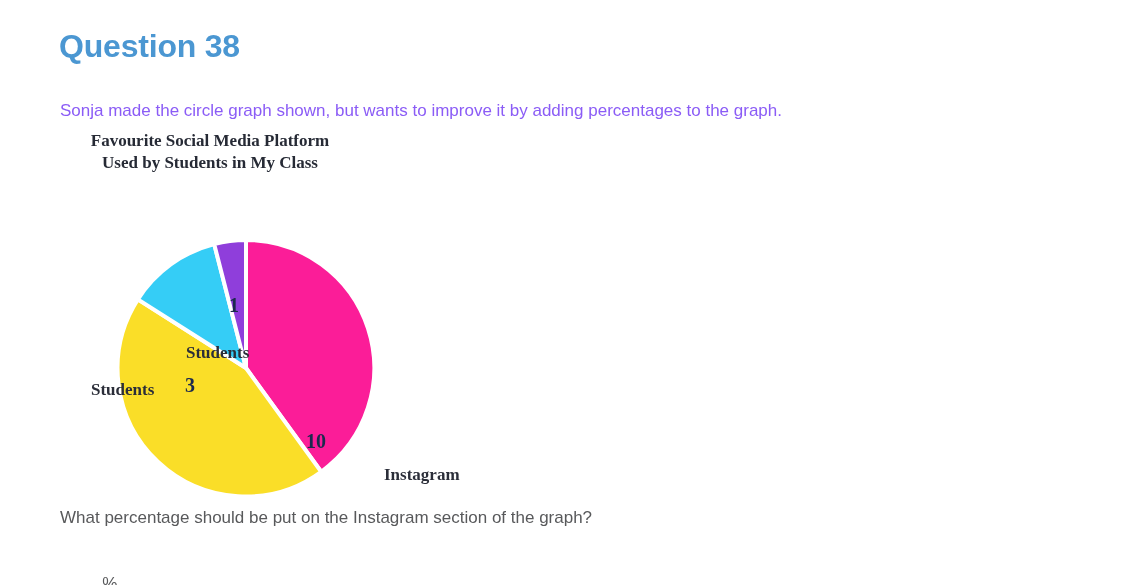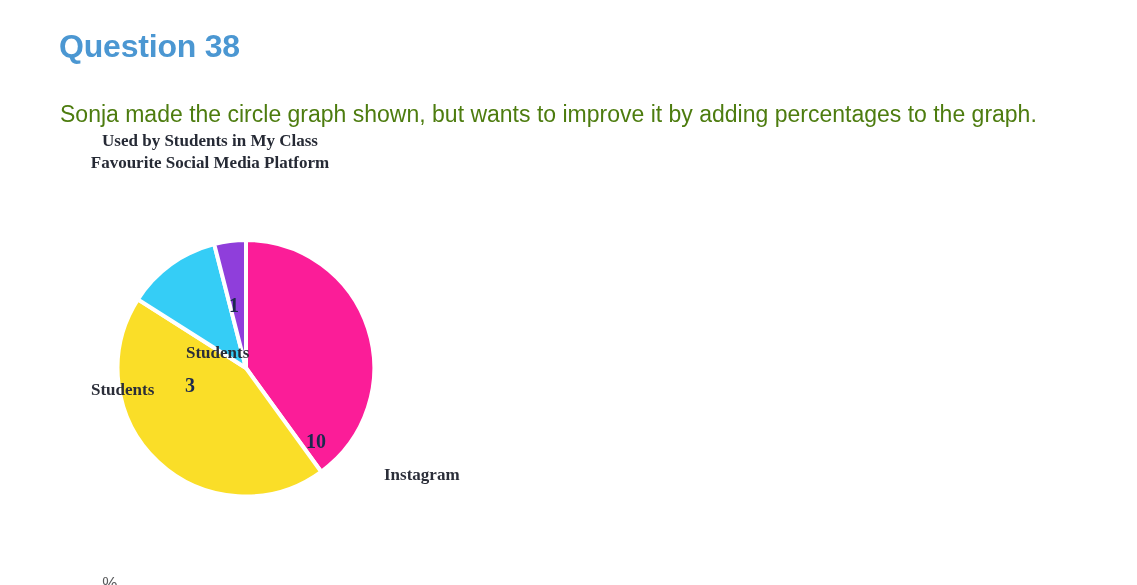--- a/index.html
+++ b/index.html
@@ -28,22 +28,22 @@
     font-weight: bold;
     color: #4b97d2;
     letter-spacing: -0.2px;
     margin: 0;
   }
   #prompt-text {
     position: absolute;
     left: 60px;
     top: 101px;
     font-family: "Liberation Sans", sans-serif;
-    font-size: 23px;
-    color: #4d7c0f;
+    font-size: 17px;
+    color: #8b5cf6;
     white-space: nowrap;
   }
   
   #chart-figure {
     position: absolute;
     left: 0px;
     top: 130px;
     width: 560px;
     height: 375px;
   }
@@ -111,22 +111,22 @@
 
 <div class="page">
 
   <h1 id="question-heading">Question 38</h1>
 
   <div id="prompt-text">Sonja made the circle graph shown, but wants to improve it by adding percentages to the graph.</div>
 
   <div id="chart-figure">
 
     <div class="chart-title">
+      <div>Favourite Social Media Platform</div>
       <div>Used by Students in My Class</div>
-      <div>Favourite Social Media Platform</div>
     </div>
 
     <svg id="pie-svg" width="280" height="280" viewBox="0 0 280 280">
 
       <path fill="#fb1d98" stroke="#ffffff" stroke-width="4" d="M 148 148 L 148 20 A 128 128 0 0 1 223.22 251.75 Z"></path>
 
       <path fill="#fade28" stroke="#ffffff" stroke-width="4" d="M 148 148 L 223.22 251.75 A 128 128 0 0 1 39.87 79.33 Z"></path>
 
       <path fill="#35cdf6" stroke="#ffffff" stroke-width="4" d="M 148 148 L 39.87 79.33 A 128 128 0 0 1 116.17 24.03 Z"></path>
 
@@ -137,18 +137,19 @@
       <text class="slice-value" x="92" y="172" text-anchor="middle">3</text>
       <text class="slice-value" x="136" y="92" text-anchor="middle">1</text>
     </svg>
 
     <div class="cat-label" id="label-facebook">Students</div>
     <div class="cat-label" id="label-twitter">Students</div>
     <div class="cat-label" id="label-instagram">Instagram</div>
 
   </div>
 
+  <div id="answer-question">What percentage should be put on the Instagram section of the graph?</div>
 
   <div id="answer-blank-row">
     <span id="answer-blank">_____</span><span>%</span>
   </div>
 
 </div>
 
 </body></html>

